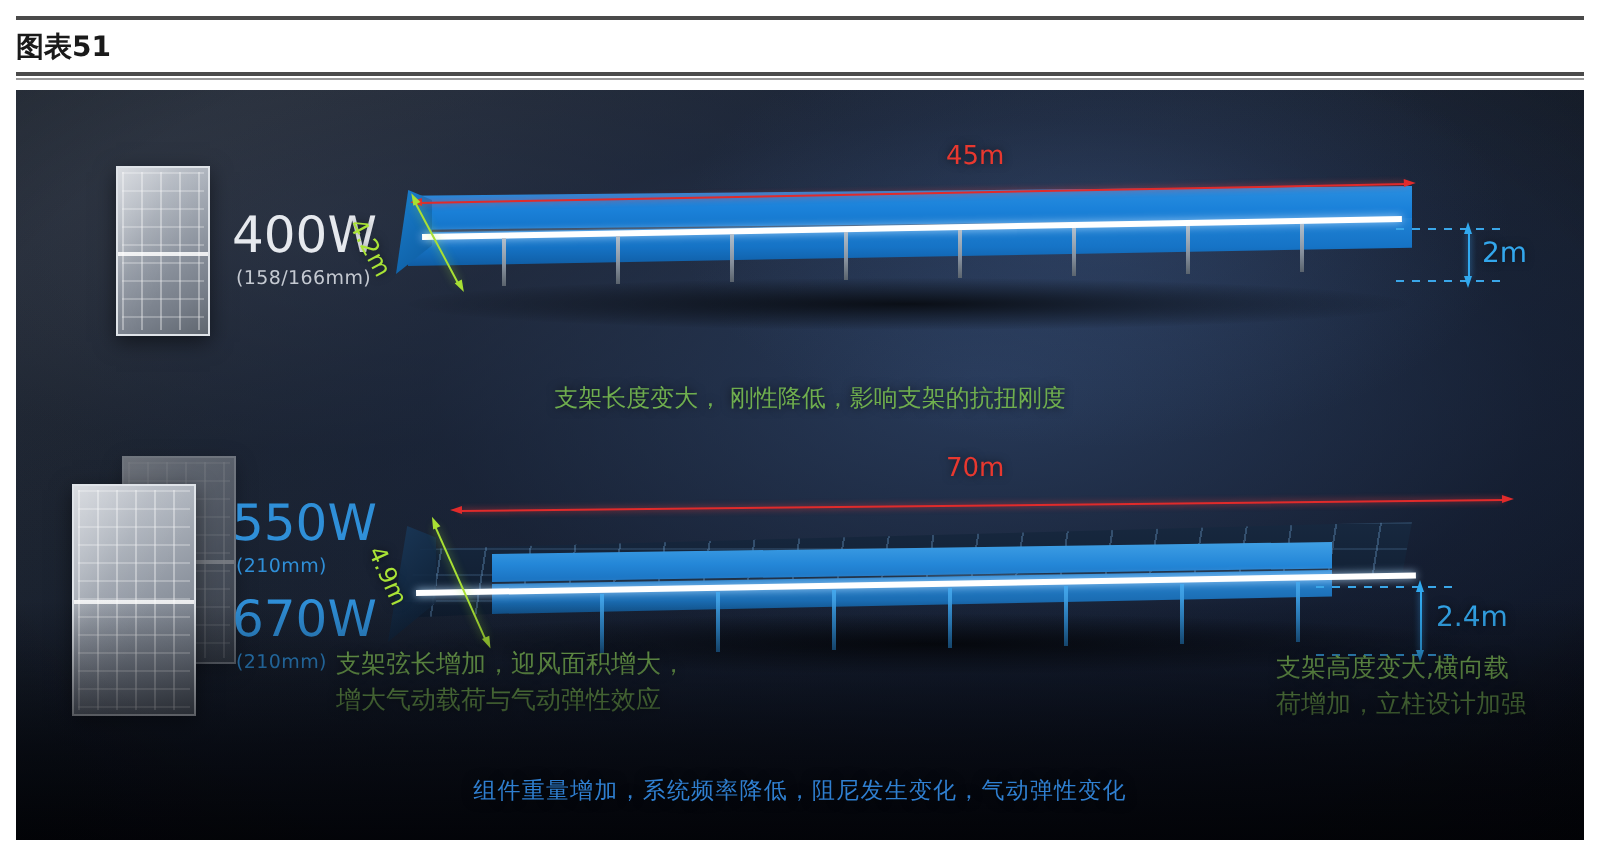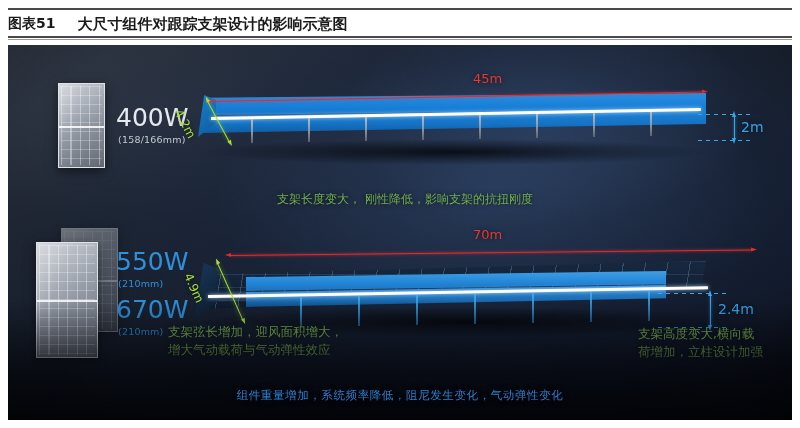--- a/index.html
+++ b/index.html
@@ -146,21 +146,20 @@
 </style>
 </head>
 <body>
 
 <div class="page">
 
   <div class="header">
     <div class="rule-top"></div>
     <div class="hdr-row">
       <span class="fig-no">图表51</span>
-      <span class="fig-title">大尺寸组件对跟踪支架设计的影响示意图</span>
     </div>
     <div class="rule-bot"></div>
     <div class="rule-bot2"></div>
   </div>
 
   <div class="figure">
 
     <div class="glowtop"></div>
 
     <div class="panel" style="left:50px;top:38px;width:47px;height:85px;">

